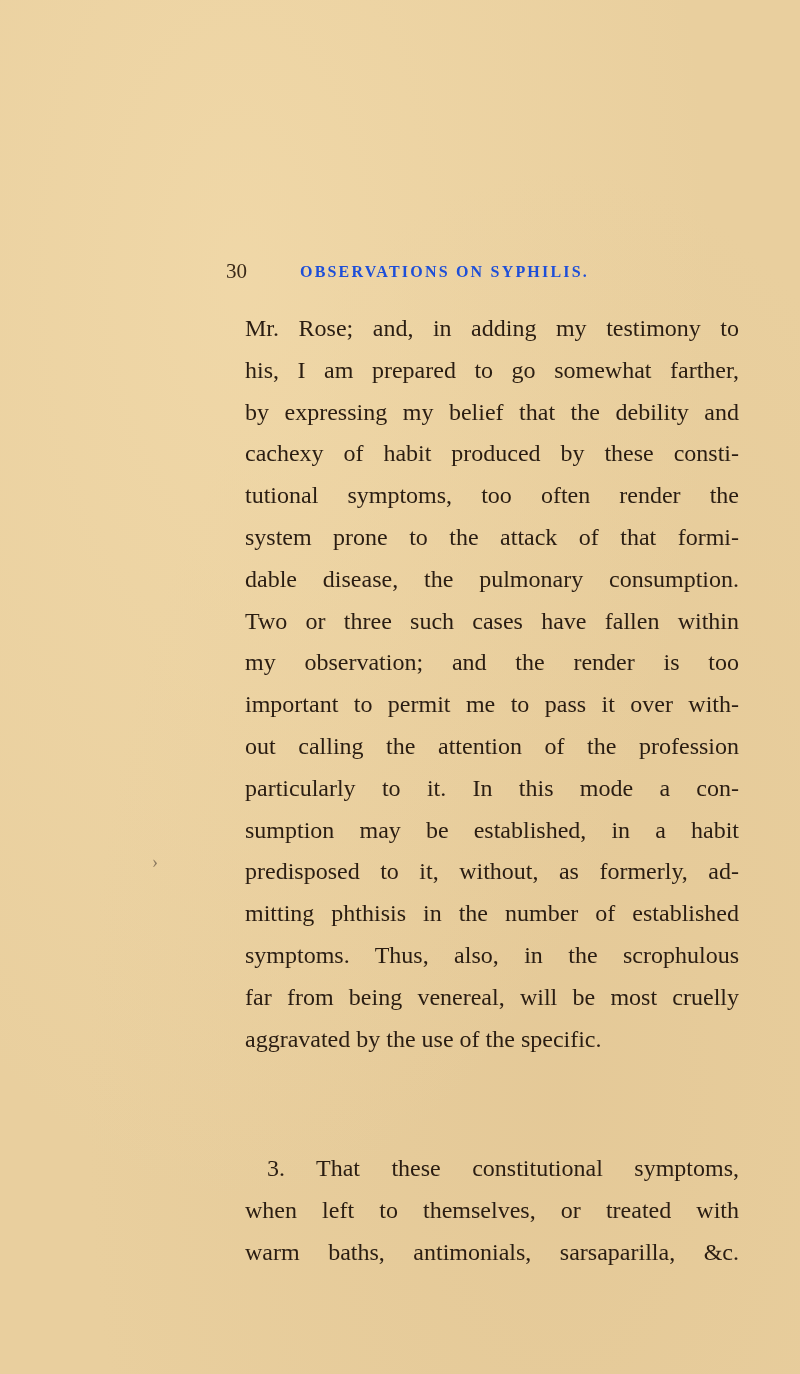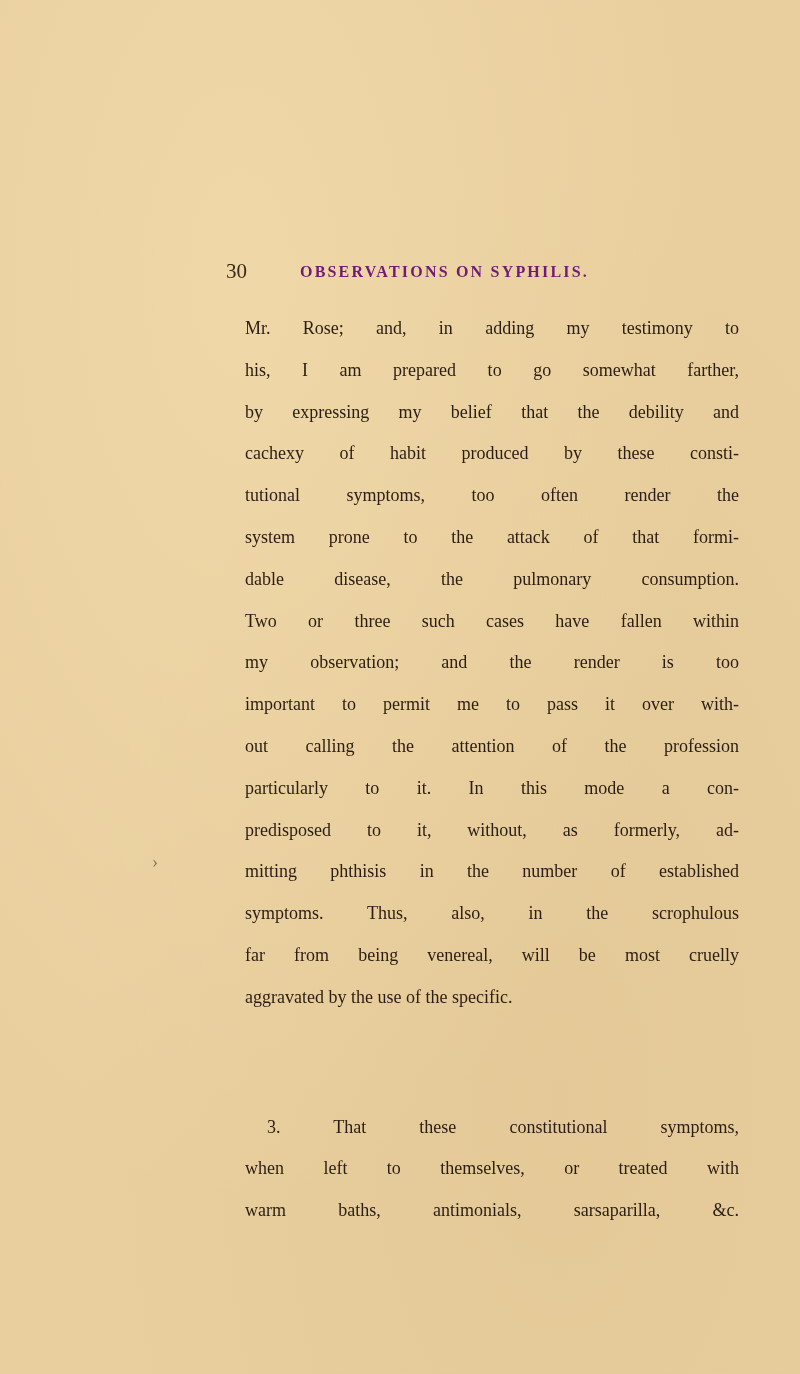--- a/index.html
+++ b/index.html
@@ -40,28 +40,28 @@
       color: #3a2918;
     }
     .head-title {
       position: absolute;
       left: 74px;
       top: 1px;
       font-size: 16px;
       letter-spacing: 2.2px;
       font-variant: small-caps;
       font-weight: bold;
-      color: #701a75;
+      color: #1d4ed8;
     }
     .body-text {
       position: absolute;
       left: 233px;
       top: 308px;
       width: 494px;
-      font-size: 18px;
+      font-size: 24px;
       line-height: 41.8px;
     }
     .line {
       display: block;
       white-space: nowrap;
       text-align: justify;
       text-align-last: justify;
       height: 41.8px;
     }
     .line.last {
@@ -100,20 +100,21 @@
       <span class="line">by expressing my belief that the debility and</span>
       <span class="line">cachexy of habit produced by these consti-</span>
       <span class="line">tutional symptoms, too often render the</span>
       <span class="line">system prone to the attack of that formi-</span>
       <span class="line">dable disease, the pulmonary consumption.</span>
       <span class="line">Two or three such cases have fallen within</span>
       <span class="line">my observation; and the render is too</span>
       <span class="line">important to permit me to pass it over with-</span>
       <span class="line">out calling the attention of the profession</span>
       <span class="line">particularly to it. In this mode a con-</span>
+      <span class="line">sumption may be established, in a habit</span>
       <span class="line">predisposed to it, without, as formerly, ad-</span>
       <span class="line">mitting phthisis in the number of established</span>
       <span class="line">symptoms. Thus, also, in the scrophulous</span>
       <span class="line">far from being venereal, will be most cruelly</span>
       <span class="line last">aggravated by the use of the specific.</span>
     </div>
 
     <div class="para-gap"></div>
 
     <div class="paragraph">

